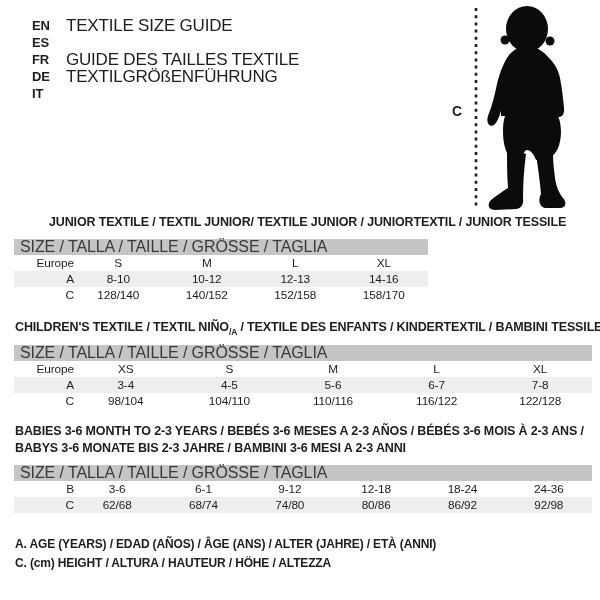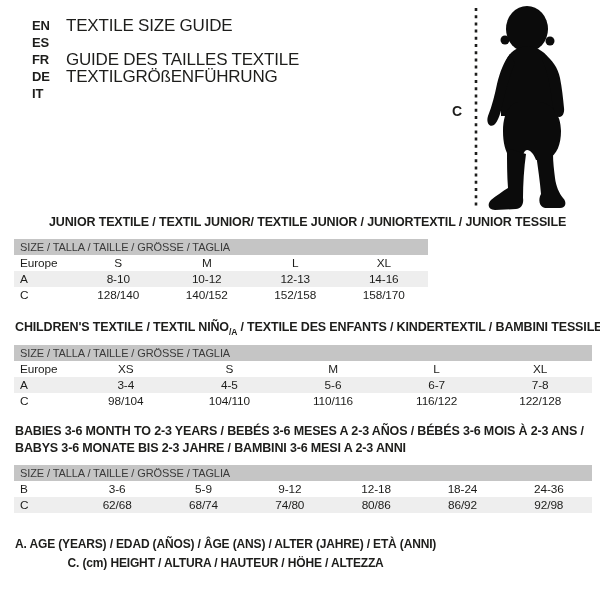--- a/index.html
+++ b/index.html
@@ -27,35 +27,35 @@
   .title-babies   { left:15px; top:423px; line-height:16.5px; }
 
   
   .size-table { position:absolute; }
   .tbl-junior   { left:14px; top:239px; width:414px; }
   .tbl-children { left:14px; top:345px; width:578px; }
   .tbl-babies   { left:14px; top:465px; width:578px; }
 
   .size-bar {
     height:16px; background:#c5c5c5; display:flex; align-items:center;
-    padding-left:6px; font-size:11px; color:#3a3a3a; letter-spacing:-0.1px;
+    padding-left:6px; font-size:16px; color:#3a3a3a; letter-spacing:-0.1px;
     box-sizing:border-box;
     text-align:right;
   }
   .trow { display:grid; height:16px; align-items:center; font-size:11.8px; letter-spacing:-0.1px; }
   .cols4 { grid-template-columns:60px repeat(4,1fr); }
   .cols5 { grid-template-columns:60px repeat(5,1fr); }
   .cols6 { grid-template-columns:60px repeat(6,1fr); }
-  .tlabel { padding-left:6px; }
+  .tlabel { padding-left:6px;text-align:right; }
   .tcell  { text-align:center; }
   .row-alt { background:#eeeeee; }
 
   
   .notes { left:15px; top:535px; }
-  .note-line { font-weight:bold; font-size:12px; letter-spacing:-0.15px; line-height:18.7px; white-space:nowrap;text-align:center; }
+  .note-line { font-weight:bold; font-size:12px; letter-spacing:-0.15px; line-height:18.7px; white-space:nowrap; }
 </style>
 </head>
 <body>
 
 <div class="abs lang-block">
   <div class="lang-row">
     <span class="lang-code">EN</span>
     <span class="lang-title">TEXTILE SIZE GUIDE</span>
   </div>
   <div class="lang-row">
@@ -159,21 +159,21 @@
 <div class="abs section-title title-babies">
   <div>BABIES 3-6 MONTH TO 2-3 YEARS / BEBÉS 3-6 MESES A 2-3 AÑOS / BÉBÉS 3-6 MOIS À 2-3 ANS /</div>
   <div>BABYS 3-6 MONATE BIS 2-3 JAHRE / BAMBINI 3-6 MESI A 2-3 ANNI</div>
 </div>
 
 <div class="size-table tbl-babies">
   <div class="size-bar">SIZE / TALLA / TAILLE / GRÖSSE / TAGLIA</div>
   <div class="trow cols6">
     <div class="tlabel">B</div>
     <div class="tcell">3-6</div>
-    <div class="tcell">5-9</div>
+    <div class="tcell">6-1</div>
     <div class="tcell">9-12</div>
     <div class="tcell">12-18</div>
     <div class="tcell">18-24</div>
     <div class="tcell">24-36</div>
   </div>
   <div class="trow cols6 row-alt">
     <div class="tlabel">C</div>
     <div class="tcell">62/68</div>
     <div class="tcell">68/74</div>
     <div class="tcell">74/80</div>

